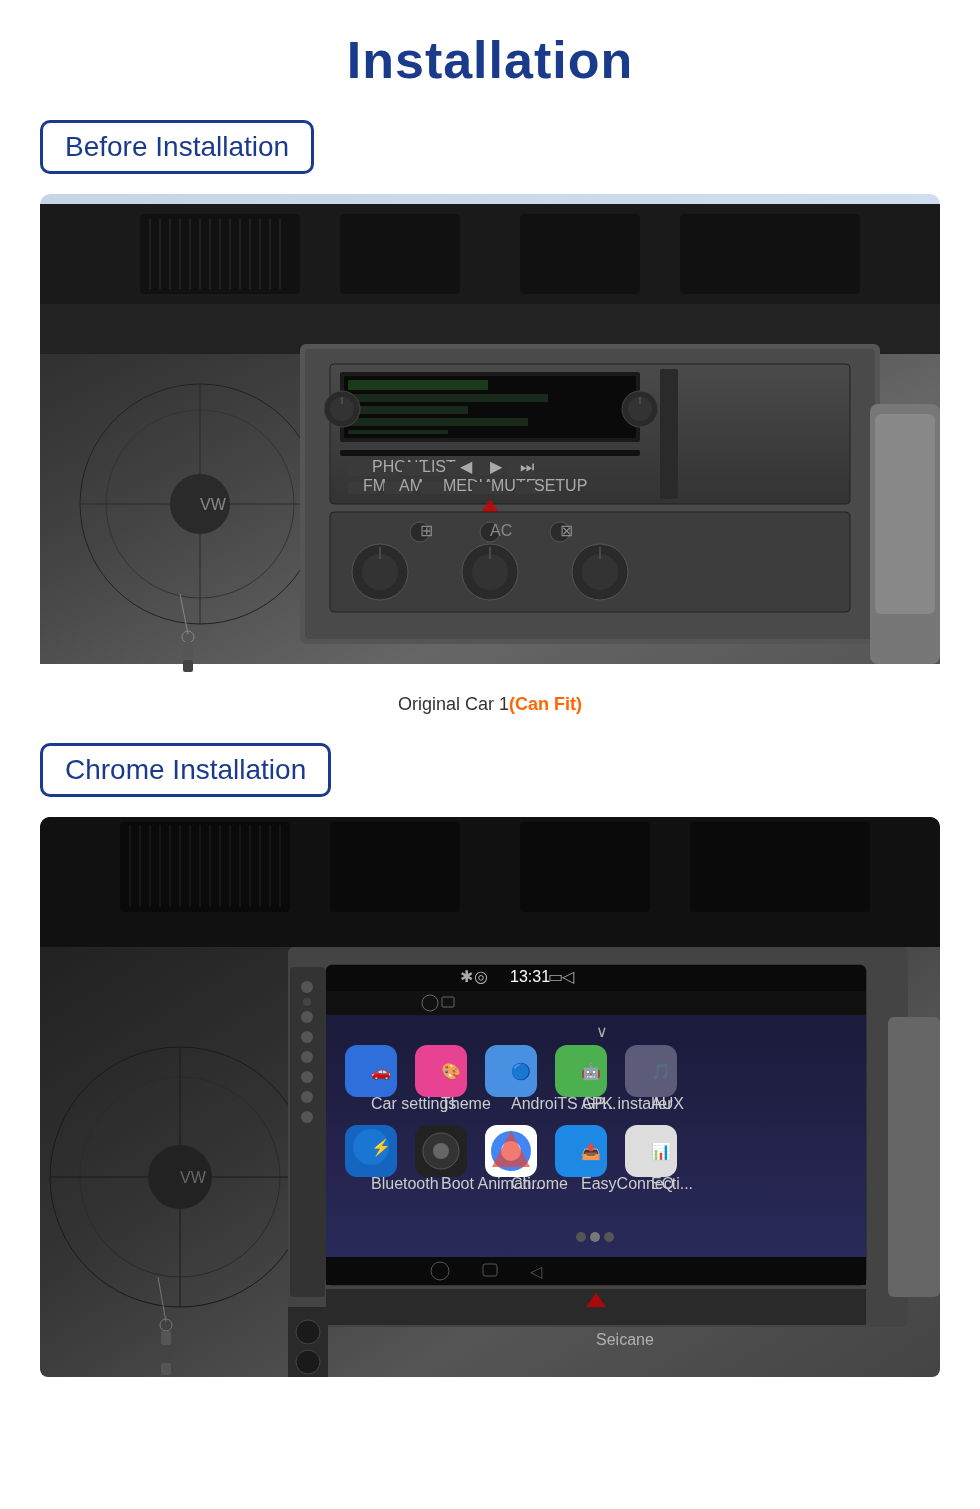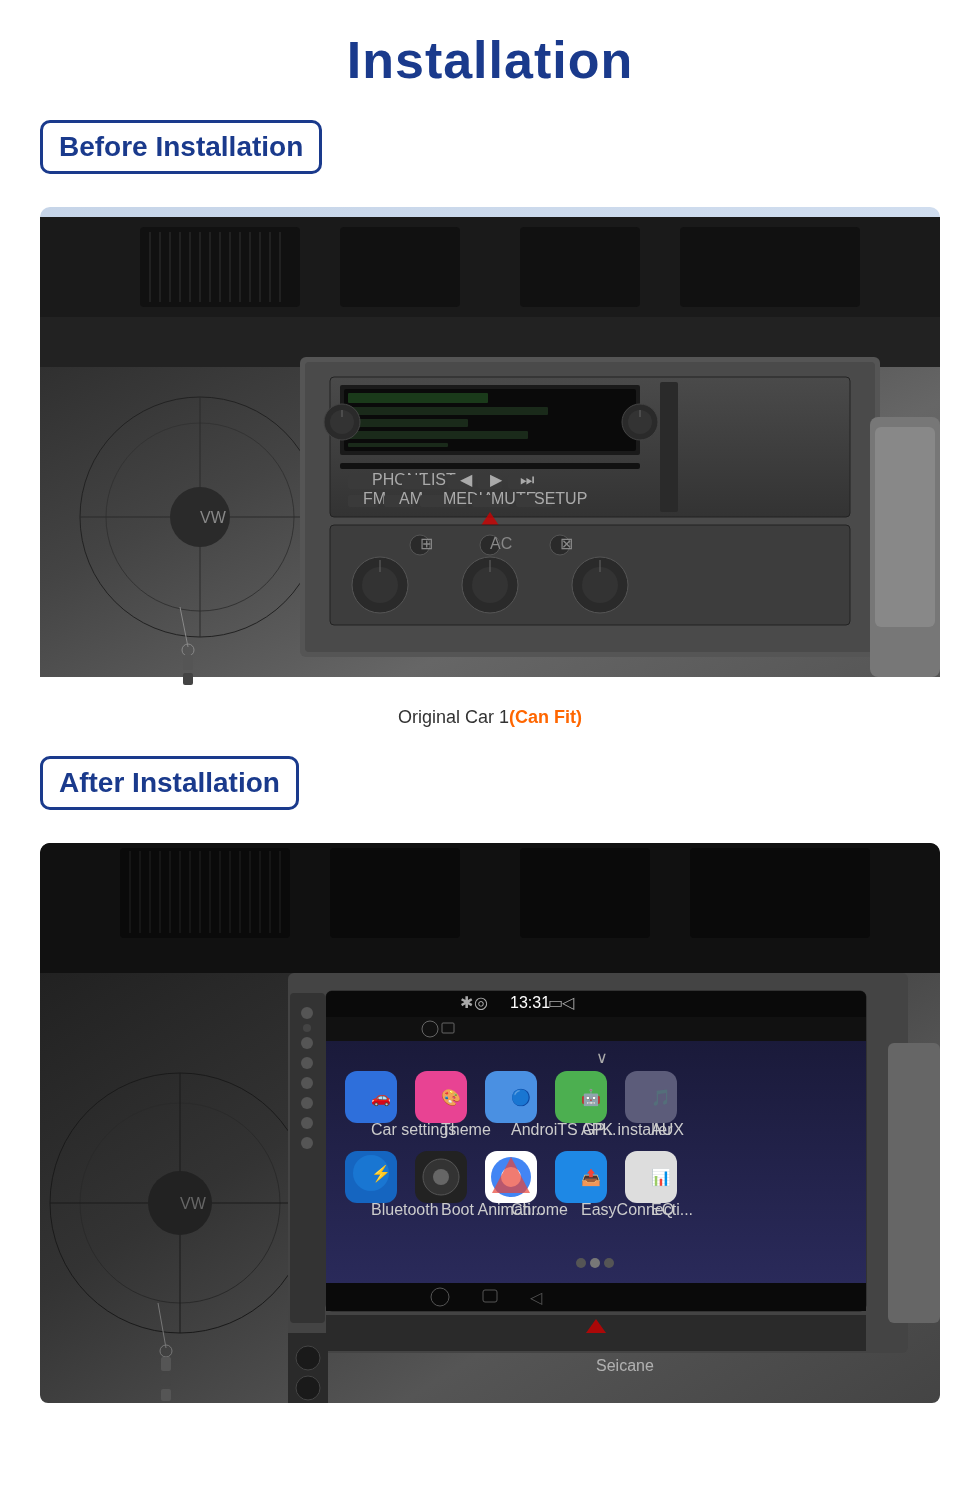--- a/index.html
+++ b/index.html
@@ -20,25 +20,25 @@
       color: #1a3a8c;
       margin-bottom: 30px;
       text-align: center;
       letter-spacing: 1px;
     }
 
     .section-badge {
       display: inline-block;
       border: 3px solid #1a3a8c;
       border-radius: 10px;
-      padding: 8px 16px;
+      padding: 8px 22px;
       font-size: 28px;
-      font-weight: 700;
+      font-weight: 400;
       color: #1a3a8c;
-      margin-bottom: 33px;
+      margin-bottom: 20px;
       align-self: flex-start;
     }
 
     .car-image-container {
       width: 100%;
       border-radius: 10px;
       overflow: hidden;
       margin-bottom: 16px;
     }
 
@@ -203,21 +203,21 @@
 
     <rect x="830" y="200" width="70" height="260" fill="#777" rx="8"></rect>
     <rect x="835" y="210" width="60" height="200" fill="#888" rx="6"></rect>
   </svg>
 </div>
 
 <p class="caption-text">
   <span>Original Car  1</span><span class="can-fit">(Can Fit)</span>
 </p>
 
-<div class="section-badge">After Installation</div>
+<div class="section-badge">Chrome Installation</div>
 
 <div class="car-image-container">
   <svg viewBox="0 0 900 560" width="100%" height="560" style="border-radius:8px;">
     <defs>
       <linearGradient id="bgGrad2" x1="0%" y1="0%" x2="100%" y2="100%">
         <stop offset="0%" style="stop-color:#1a1a1a;stop-opacity:1"></stop>
         <stop offset="40%" style="stop-color:#333;stop-opacity:1"></stop>
         <stop offset="70%" style="stop-color:#555;stop-opacity:1"></stop>
         <stop offset="100%" style="stop-color:#444;stop-opacity:1"></stop>
       </linearGradient>

